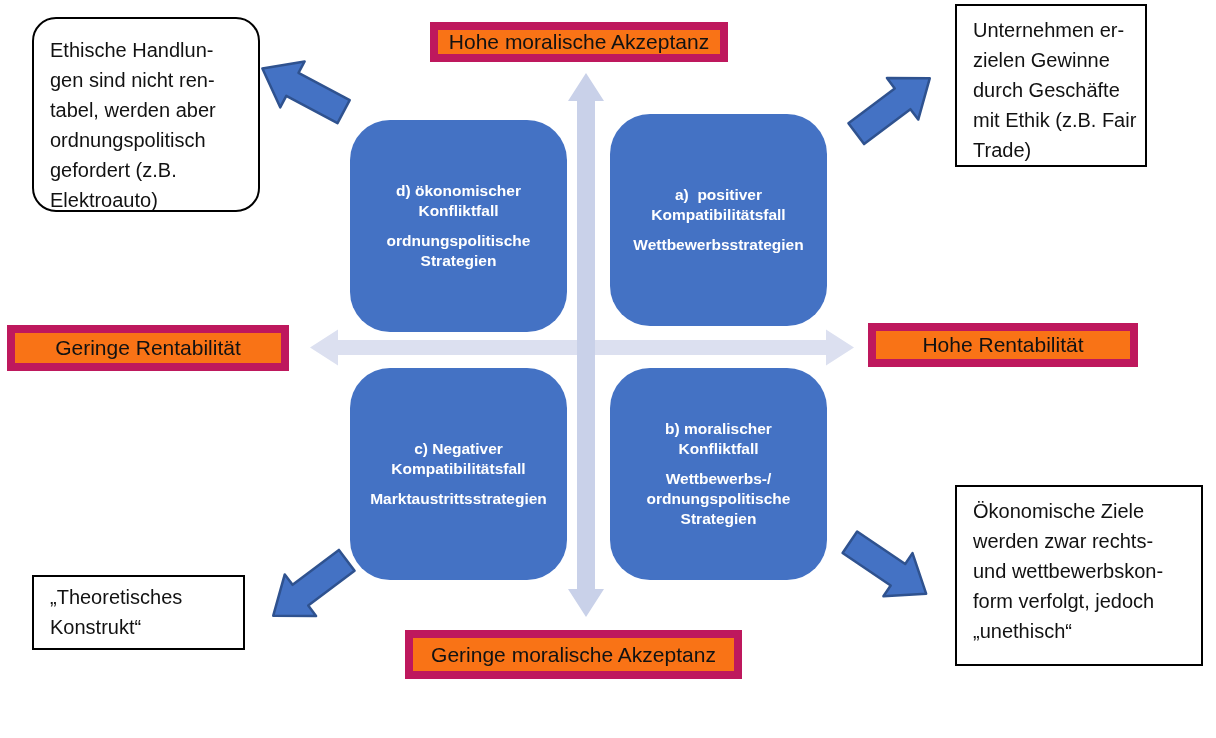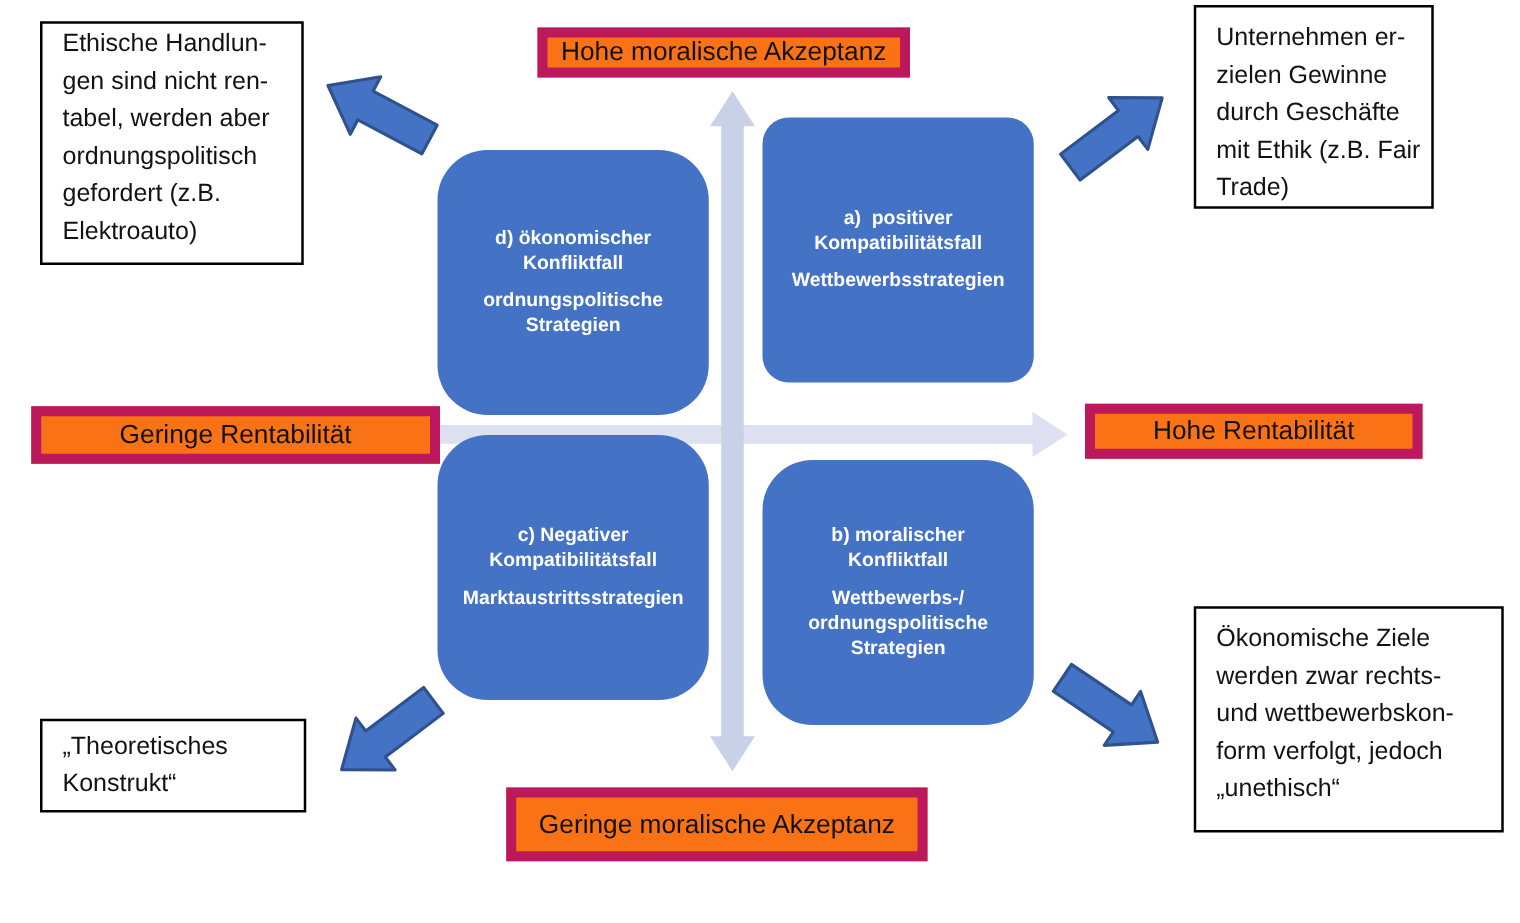--- a/index.html
+++ b/index.html
@@ -21,53 +21,53 @@
     background: #ffffff;
     color: #121212;
     box-sizing: border-box;
     overflow: hidden;
   }
   .note-text {
     white-space: pre-line;
     font-size: 20px;
     line-height: 1.5;
   }
-  .note-box.tl { left: 32px;  top: 17px;  width: 211px; height: 195px; padding: 1px 6px 0 16px; }
+  .note-box.tl { left: 32px;  top: 17px;  width: 228px; height: 195px; padding: 16px 6px 0 16px; border-radius: 24px; }
   .note-box.tr { left: 955px; top: 4px;  width: 192px; height: 163px; padding: 9px 6px 0 16px; }
   .note-box.bl { left: 32px;  top: 575px; width: 213px; height: 75px;  padding: 5px 6px 0 16px; }
   .note-box.br { left: 955px; top: 485px; width: 248px; height: 181px; padding: 9px 6px 0 16px; }
   .para-gap { margin-top: 12px; }
   .axis-label {
     position: absolute;
     border: 8px solid #be185d;
     background: #f97316;
     color: #121212;
     box-sizing: border-box;
     display: flex; align-items: center; justify-content: center;
     font-size: 21px;
     text-align: center;
   }
   .axis-label.top    { left: 430px; top: 22px;  width: 298px; height: 40px; }
-  .axis-label.bottom { left: 405px; top: 630px; width: 337px; height: 59px; }
-  .axis-label.left   { left: 25px;  top: 325px; width: 327px; height: 46px; justify-content: center; }
+  .axis-label.bottom { left: 405px; top: 630px; width: 337px; height: 49px; }
+  .axis-label.left   { left: 7px;  top: 325px; width: 282px; height: 46px; justify-content: center; }
   .axis-label.right  { left: 868px; top: 323px; width: 270px; height: 44px; }
   .quadrant {
     position: absolute;
     width: 217px; height: 212px;
     border-radius: 40px;
     background: #4472c4;
     color: #ffffff;
     display: flex; flex-direction: column;
     align-items: center; justify-content: center;
     gap: 10px;
     text-align: center;
   }
   .quadrant.q-d { left: 350px; top: 120px; }
-  .quadrant.q-a { left: 610px; top: 94px; border-radius: 21px; }
-  .quadrant.q-c { left: 350px; top: 348px; }
+  .quadrant.q-a { left: 610px; top: 114px; }
+  .quadrant.q-c { left: 350px; top: 368px; }
   .quadrant.q-b { left: 610px; top: 368px; }
   .q-text {
     white-space: pre-wrap;
     font-weight: bold;
     font-size: 15.5px;
     line-height: 1.3;
   }
 </style>
 </head>
 <body>

